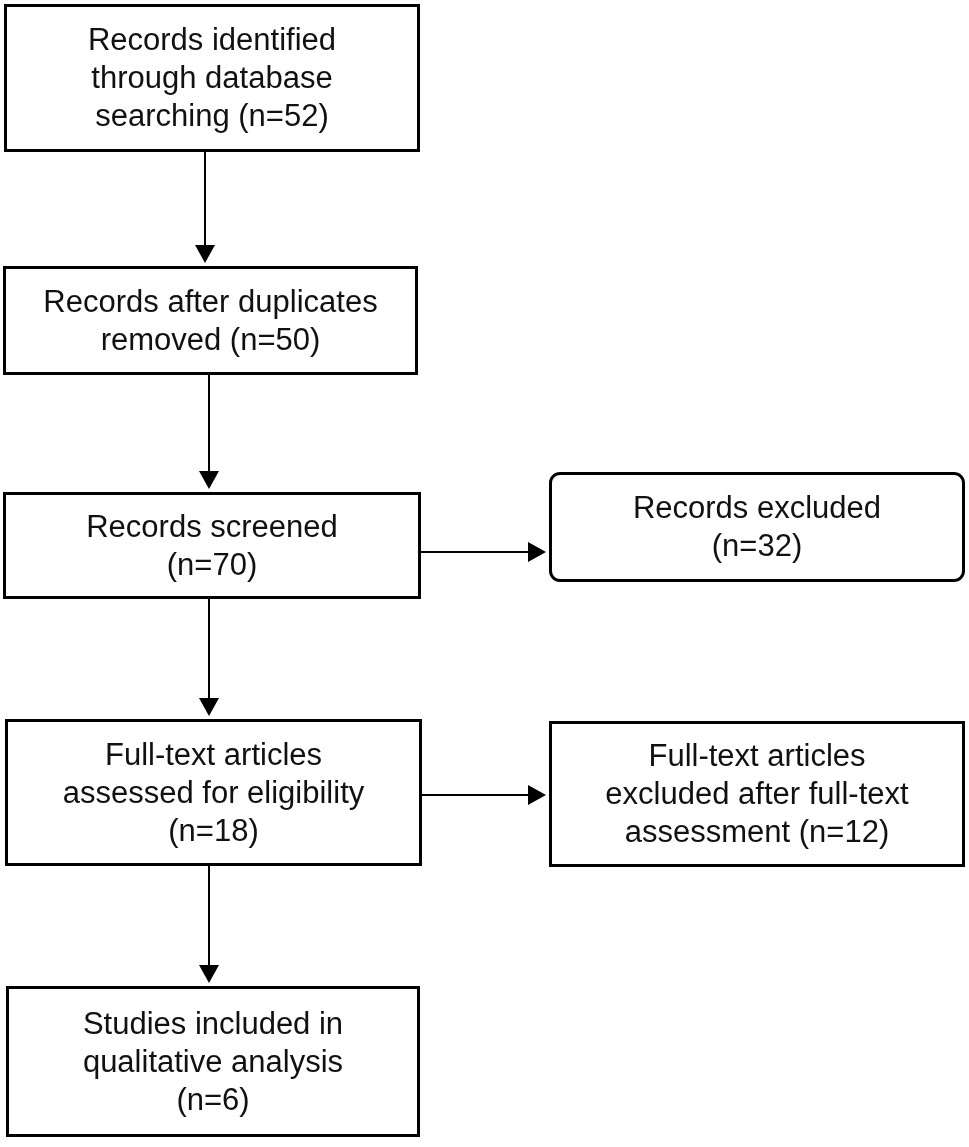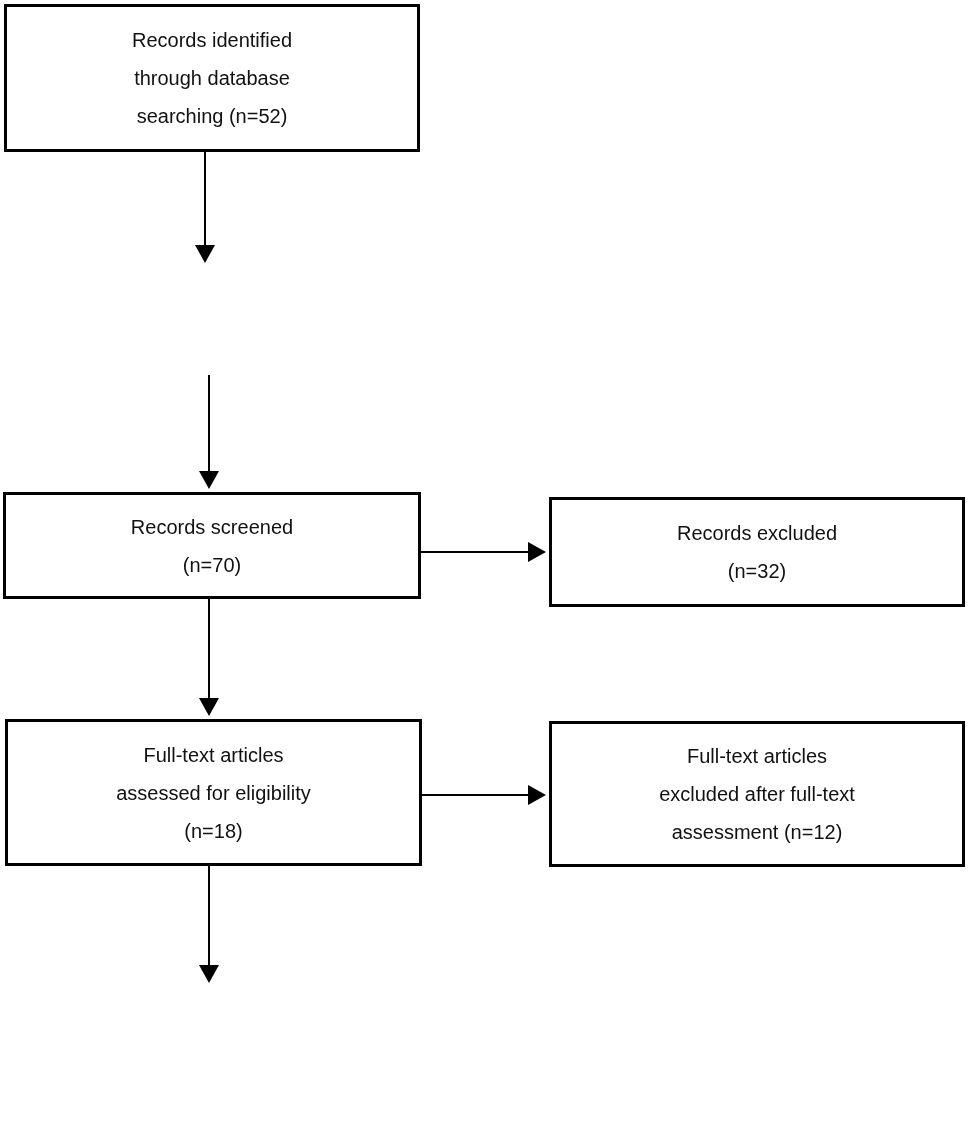--- a/index.html
+++ b/index.html
@@ -20,21 +20,21 @@
     box-sizing: border-box;
     border: 3px solid var(--border-color, #000000);
     background: var(--bg-color, #ffffff);
     display: flex;
     align-items: center;
     justify-content: center;
     text-align: center;
   }
   .node-label {
     white-space: pre-line;
-    font-size: 20px;
+    font-size: 31px;
     line-height: 38px;
     color: var(--text-color, #111111);
   }
   .arrow-layer {
     position: absolute;
     left: 0;
     top: 0;
     width: 969px;
     height: 1147px;
     pointer-events: none;
@@ -44,43 +44,52 @@
 <body>
 
 <div class="canvas">
 
   <div class="node" style="left:4px; top:4px; width:416px; height:148px;">
     <span class="node-label">Records identified
 through database
 searching (n=52)</span>
   </div>
 
+  <div class="node" style="left:3px; top:266px; width:415px; height:109px;">
+    <span class="node-label">Records after duplicates
+removed (n=50)</span>
+  </div>
 
   <div class="node" style="left:3px; top:492px; width:418px; height:107px;">
     <span class="node-label">Records screened
 (n=70)</span>
   </div>
 
-  <div class="node" style="left:549px; top:497px; width:416px; height:110px;">
+  <div class="node" style="left:549px; top:472px; width:416px; height:110px;border-radius:11px;">
     <span class="node-label">Records excluded
 (n=32)</span>
   </div>
 
   <div class="node" style="left:5px; top:719px; width:417px; height:147px;">
     <span class="node-label">Full-text articles
 assessed for eligibility
 (n=18)</span>
   </div>
 
   <div class="node" style="left:549px; top:721px; width:416px; height:146px;">
     <span class="node-label">Full-text articles
 excluded after full-text
 assessment (n=12)</span>
   </div>
 
+  <div class="node" style="left:6px; top:986px; width:414px; height:151px;">
+    <span class="node-label">Studies included in
+qualitative analysis
+(n=6)</span>
+  </div>
 
   <svg class="arrow-layer" viewBox="0 0 969 1147" xmlns="http://www.w3.org/2000/svg">
     <g>
       <line x1="205" y1="152" x2="205" y2="247" stroke="#000000" stroke-width="2"></line>
       <polygon points="195,245 215,245 205,263" fill="#000000"></polygon>
     </g>
     <g>
       <line x1="209" y1="375" x2="209" y2="473" stroke="#000000" stroke-width="2"></line>
       <polygon points="199,471 219,471 209,489" fill="#000000"></polygon>
     </g>

